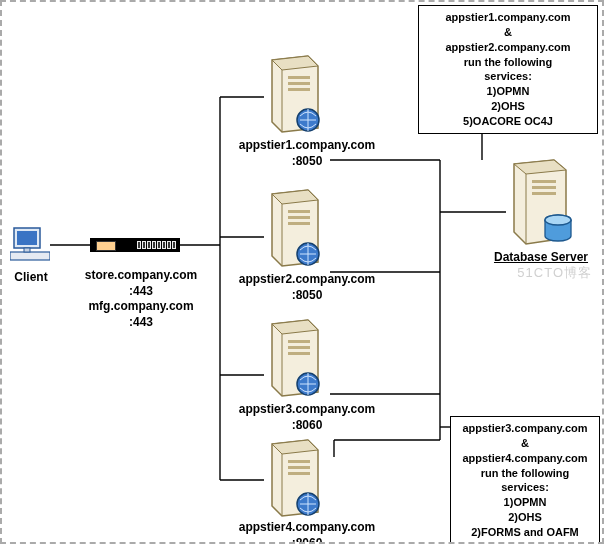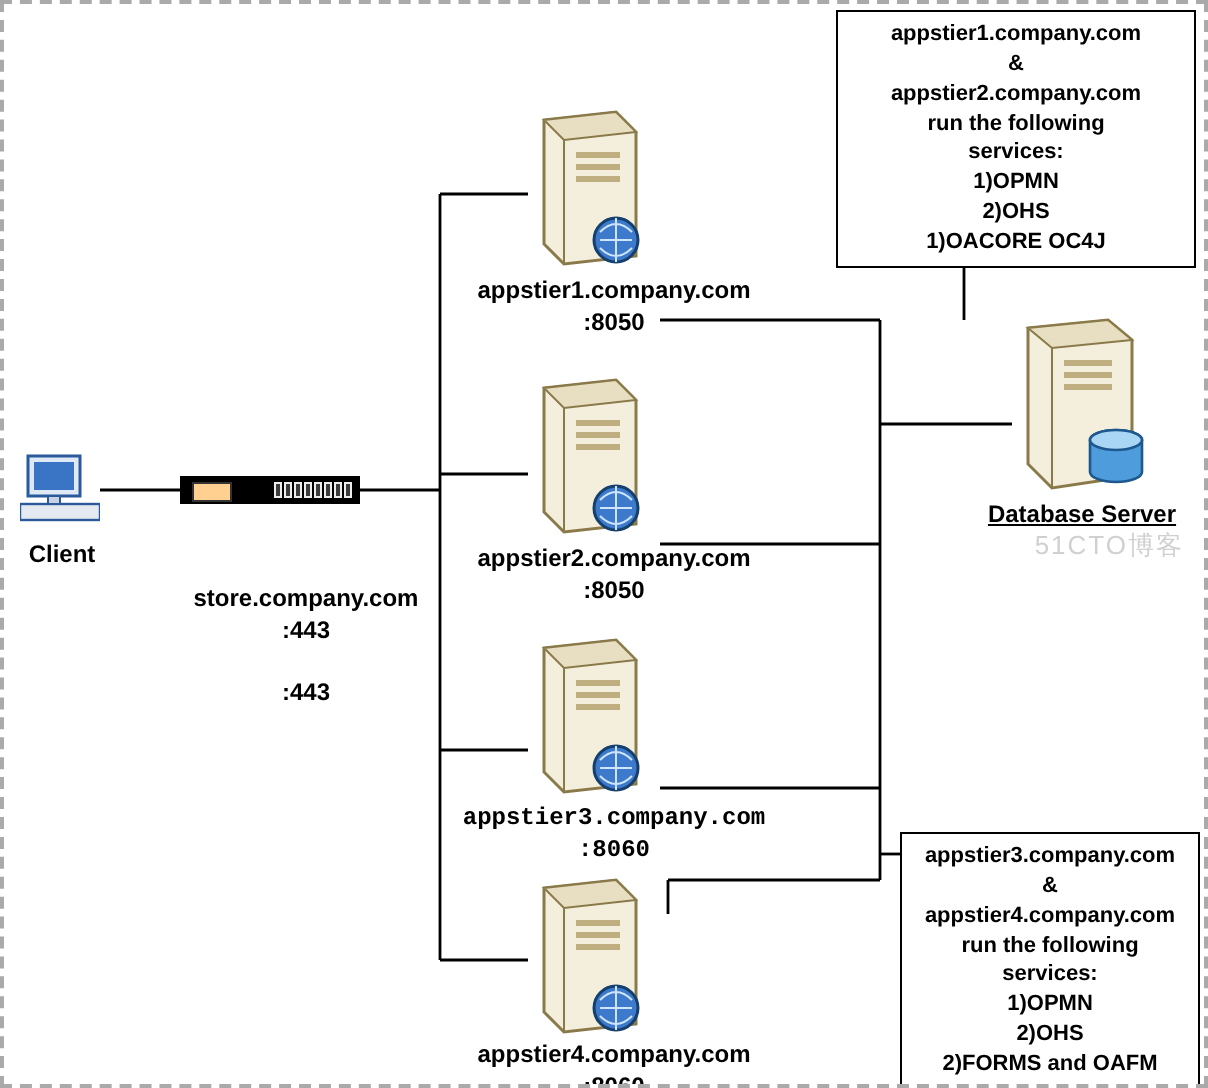--- a/index.html
+++ b/index.html
@@ -136,24 +136,24 @@
       <div class="port"></div>
         <div class="port"></div>
         <div class="port"></div>
       <div class="port"></div>
         <div class="port"></div>
         <div class="port"></div>
       <div class="port"></div>
         <div class="port"></div>
     </div>
   </div>
-  <div class="label" style="left:76px; top:266px; width:150px;margin-top:24px;">
+  <div class="label" style="left:64px; top:266px; width:150px;">
     <span>store.company.com</span><br>
     <span>:443</span><br>
-    <br>
+    <span>mfg.company.com</span><br>
     <span>:443</span>
   </div>
 
   <div class="node" style="left:262px; top:52px;">
     <svg class="server" viewBox="0 0 60 80">
       <path d="M8 6 L44 2 L54 12 L54 74 L18 78 L8 68 Z" fill="#f4eedd" stroke="#8a7a4a" stroke-width="1.5"></path>
       <path d="M44 2 L54 12 L18 16 L8 6 Z" fill="#e8dfc3" stroke="#8a7a4a" stroke-width="1"></path>
       <path d="M18 16 L18 78" stroke="#8a7a4a" stroke-width="1"></path>
       <rect x="24" y="22" width="22" height="3" fill="#bfae80"></rect>
       <rect x="24" y="28" width="22" height="3" fill="#bfae80"></rect>
@@ -189,21 +189,21 @@
       <path d="M8 6 L44 2 L54 12 L54 74 L18 78 L8 68 Z" fill="#f4eedd" stroke="#8a7a4a" stroke-width="1.5"></path>
       <path d="M44 2 L54 12 L18 16 L8 6 Z" fill="#e8dfc3" stroke="#8a7a4a" stroke-width="1"></path>
       <path d="M18 16 L18 78" stroke="#8a7a4a" stroke-width="1"></path>
       <rect x="24" y="22" width="22" height="3" fill="#bfae80"></rect>
       <rect x="24" y="28" width="22" height="3" fill="#bfae80"></rect>
       <rect x="24" y="34" width="22" height="3" fill="#bfae80"></rect>
       <circle cx="44" cy="66" r="11" fill="#3d7acb" stroke="#15406e" stroke-width="1.5"></circle>
       <path d="M36 62 Q44 54 52 62 M36 70 Q44 78 52 70 M44 55 L44 77 M36 66 L52 66" stroke="#cfe4ff" stroke-width="1" fill="none"></path>
     </svg>
   </div>
-  <div class="label" style="left:220px; top:400px; width:170px;font-family:Liberation Mono, monospace;">
+  <div class="label" style="left:220px; top:400px; width:170px;">
     <span>appstier3.company.com</span><br>
     <span>:8060</span>
   </div>
 
   <div class="node" style="left:262px; top:436px;">
     <svg class="server" viewBox="0 0 60 80">
       <path d="M8 6 L44 2 L54 12 L54 74 L18 78 L8 68 Z" fill="#f4eedd" stroke="#8a7a4a" stroke-width="1.5"></path>
       <path d="M44 2 L54 12 L18 16 L8 6 Z" fill="#e8dfc3" stroke="#8a7a4a" stroke-width="1"></path>
       <path d="M18 16 L18 78" stroke="#8a7a4a" stroke-width="1"></path>
       <rect x="24" y="22" width="22" height="3" fill="#bfae80"></rect>
@@ -234,21 +234,21 @@
   <div class="label" style="left:478px; top:248px; width:122px;text-decoration:underline;">Database Server</div>
 
   <div class="infobox" style="left:416px; top:3px; width:180px;">
     <span>appstier1.company.com</span><br>
     <span>&amp;</span><br>
     <span>appstier2.company.com</span><br>
     <span>run the following</span><br>
     <span>services:</span><br>
     <span>1)OPMN</span><br>
     <span>2)OHS</span><br>
-    <span>1)OACORE OC4J</span>
+    <span>5)OACORE OC4J</span>
   </div>
 
   <div class="infobox" style="left:448px; top:414px; width:150px;">
     <span>appstier3.company.com &amp;</span><br>
     <span>appstier4.company.com</span><br>
     <span>run the following</span><br>
     <span>services:</span><br>
     <span>1)OPMN</span><br>
     <span>2)OHS</span><br>
     <span>2)FORMS and OAFM</span><br>

